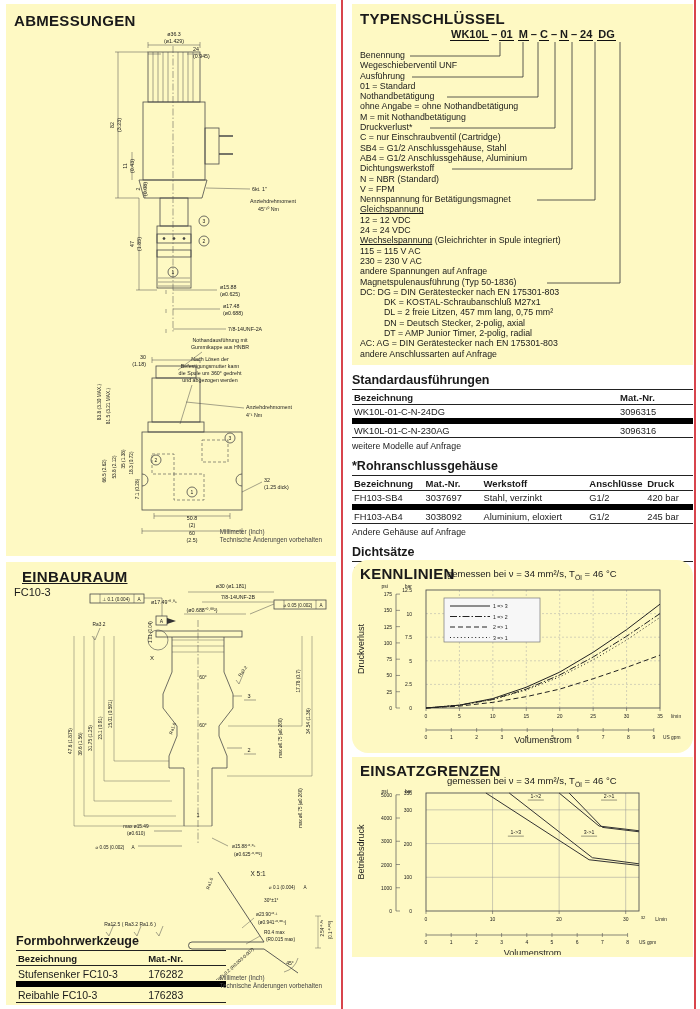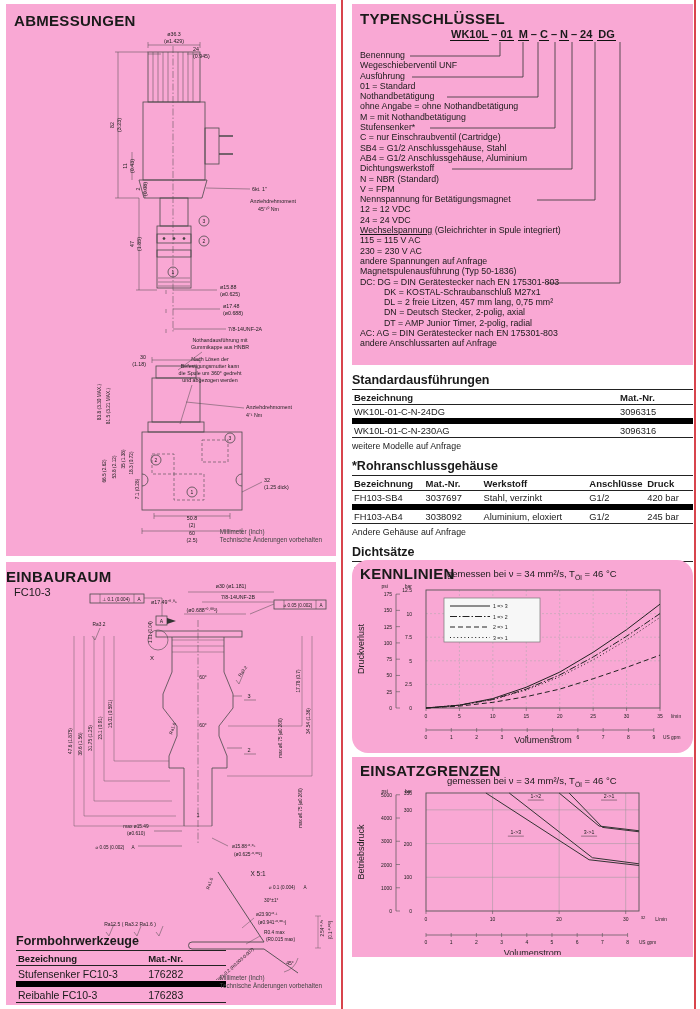--- a/index.html
+++ b/index.html
@@ -1,19 +1,19 @@
 <!DOCTYPE html>
 <html><head>
 <meta charset="utf-8">
 <style>
   * { margin:0; padding:0; box-sizing:border-box; }
   html,body { width:700px; height:1009px; background:#fff; font-family:"Liberation Sans",sans-serif; color:#1a1a1a; }
   .page { position:relative; width:700px; height:1009px; overflow:hidden; background:#fff; }
   .vline-red { position:absolute; top:0; bottom:0; width:2px; background:#d8444c; }
-  .panel { position:absolute; background:#f9a8d4; }
+  .panel { position:absolute; background:#fef9c3; }
   .h1 { font-size:15px; font-weight:bold; letter-spacing:.3px; }
   .h3 { font-size:12.5px; font-weight:bold; margin:8px 0 2px 0; }
   .note { font-size:8.8px; margin:3px 0 2px 0; }
   .footer-note { position:absolute; font-size:6.3px; color:#444; line-height:1.25; }
   table.dt { width:100%; border-collapse:collapse; font-size:9.3px; border-top:1.6px solid #222; border-bottom:1.6px solid #222; }
   table.dt th { text-align:left; font-weight:bold; border-bottom:1px solid #222; padding:1.5px 2px; font-size:9.5px;margin-top:39px; }
   table.dt td { border-bottom:6px solid #000000; padding:1.5px 2px; }
   table.dt tr:last-child td { border-bottom:none; }
   
   .tk-code { position:absolute; left:98px; top:24px; font-size:11px; font-weight:bold; white-space:nowrap; }
@@ -141,21 +141,21 @@
         <text x="186" y="505" font-size="5.3" text-anchor="middle">60</text>
         <text x="186" y="512" font-size="5.3" text-anchor="middle">(2.5)</text>
       </svg>
     <div class="footer-note" style="right:14px; top:524px;">
       <div>Millimeter (Inch)</div>
         <div>Technische Änderungen vorbehalten</div>
     </div>
   </div>
 
   <div class="panel" style="left:6px; top:562px; width:330px; height:443px;">
-    <div class="h1" style="position:absolute;left:0;top:6px;">EINBAURAUM</div>
+    <div class="h1" style="position:absolute;left:16px;top:6px;text-decoration:underline;">EINBAURAUM</div>
     <div style="position:absolute;left:8px;top:24px;font-size:11px;">FC10-3</div>
     <svg id="svg-einb" style="position:absolute;left:0;top:14px;" width="330" height="404" viewBox="0 0 330 404">
       <g stroke="#4a4a4a" stroke-width="0.8" fill="none">
         <path d="M192 44 V268" stroke-dasharray="7 2 1.5 2" stroke-width="0.5"></path>
 
         <rect x="150" y="55" width="86" height="6"></rect>
 
         <path d="M166 61 L166 96 L157 118 L157 132 L171 150 L171 160 L163 180 L163 192 L178 192 L178 250"></path>
         <path d="M218 61 L218 96 L227 118 L227 132 L213 150 L213 160 L221 180 L221 192 L206 192 L206 250"></path>
         <path d="M178 250 H206" stroke-width="0.5"></path>
@@ -282,28 +282,29 @@
       </g>
     </svg>
     <div class="tk-lines" id="tk-lines">
         <div class="tk-line b">Benennung</div>
         <div class="tk-line">Wegeschieberventil UNF</div>
         <div class="tk-line b">Ausführung</div>
         <div class="tk-line">01 = Standard</div>
         <div class="tk-line b">Nothandbetätigung</div>
         <div class="tk-line">ohne Angabe = ohne Nothandbetätigung</div>
         <div class="tk-line">M = mit Nothandbetätigung</div>
-        <div class="tk-line b">Stufensenker*</div>
+        <div class="tk-line b">Druckverlust*</div>
         <div class="tk-line">C = nur Einschraubventil (Cartridge)</div>
         <div class="tk-line">SB4 = G1/2 Anschlussgehäuse, Stahl</div>
         <div class="tk-line">AB4 = G1/2 Anschlussgehäuse, Aluminium</div>
         <div class="tk-line b">Dichtungswerkstoff</div>
         <div class="tk-line">N = NBR (Standard)</div>
         <div class="tk-line">V = FPM</div>
         <div class="tk-line b">Nennspannung für Betätigungsmagnet</div>
+        <div class="tk-line"><span class="ul">Gleichspannung</span></div>
         <div class="tk-line">12 = 12 VDC</div>
         <div class="tk-line">24 = 24 VDC</div>
         <div class="tk-line"><span class="ul">Wechselspannung</span> (Gleichrichter in Spule integriert)</div>
         <div class="tk-line">115 = 115 V AC</div>
         <div class="tk-line">230 = 230 V AC</div>
         <div class="tk-line">andere Spannungen auf Anfrage</div>
         <div class="tk-line b">Magnetspulenausführung (Typ 50-1836)</div>
         <div class="tk-line">DC: DG  = DIN Gerätestecker nach EN 175301-803</div>
         <div class="tk-line i">DK  = KOSTAL-Schraubanschluß M27x1</div>
         <div class="tk-line i">DL  = 2 freie Litzen, 457 mm lang, 0,75 mm²</div>

